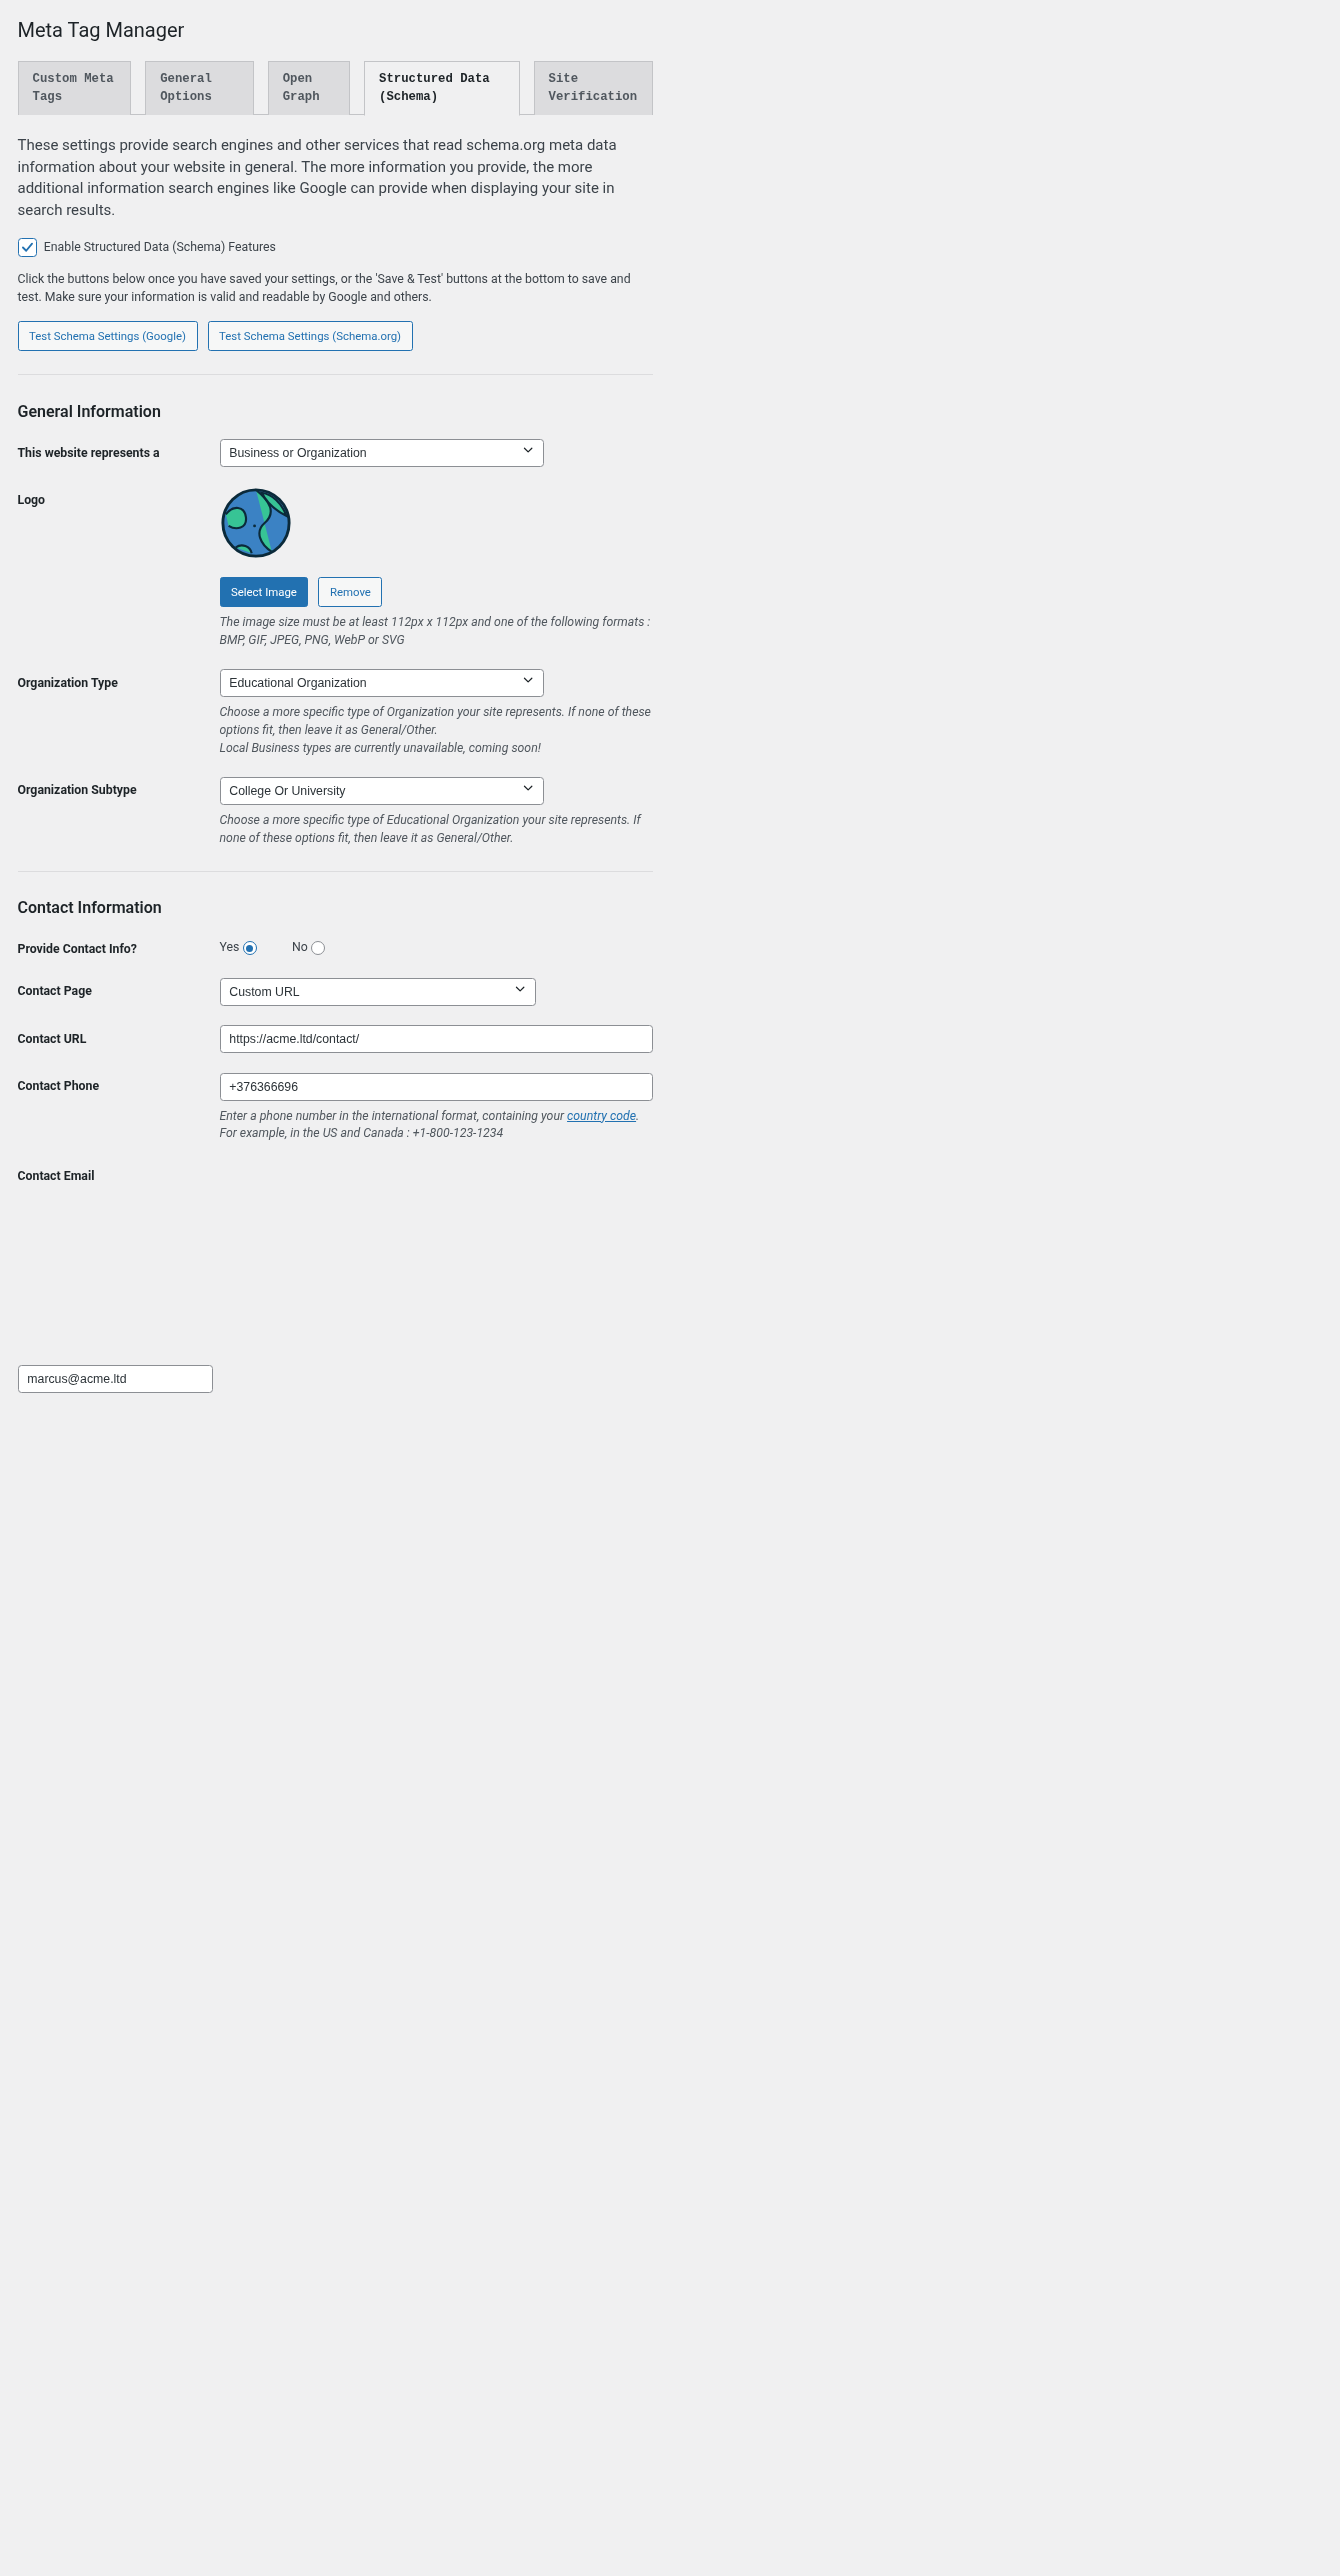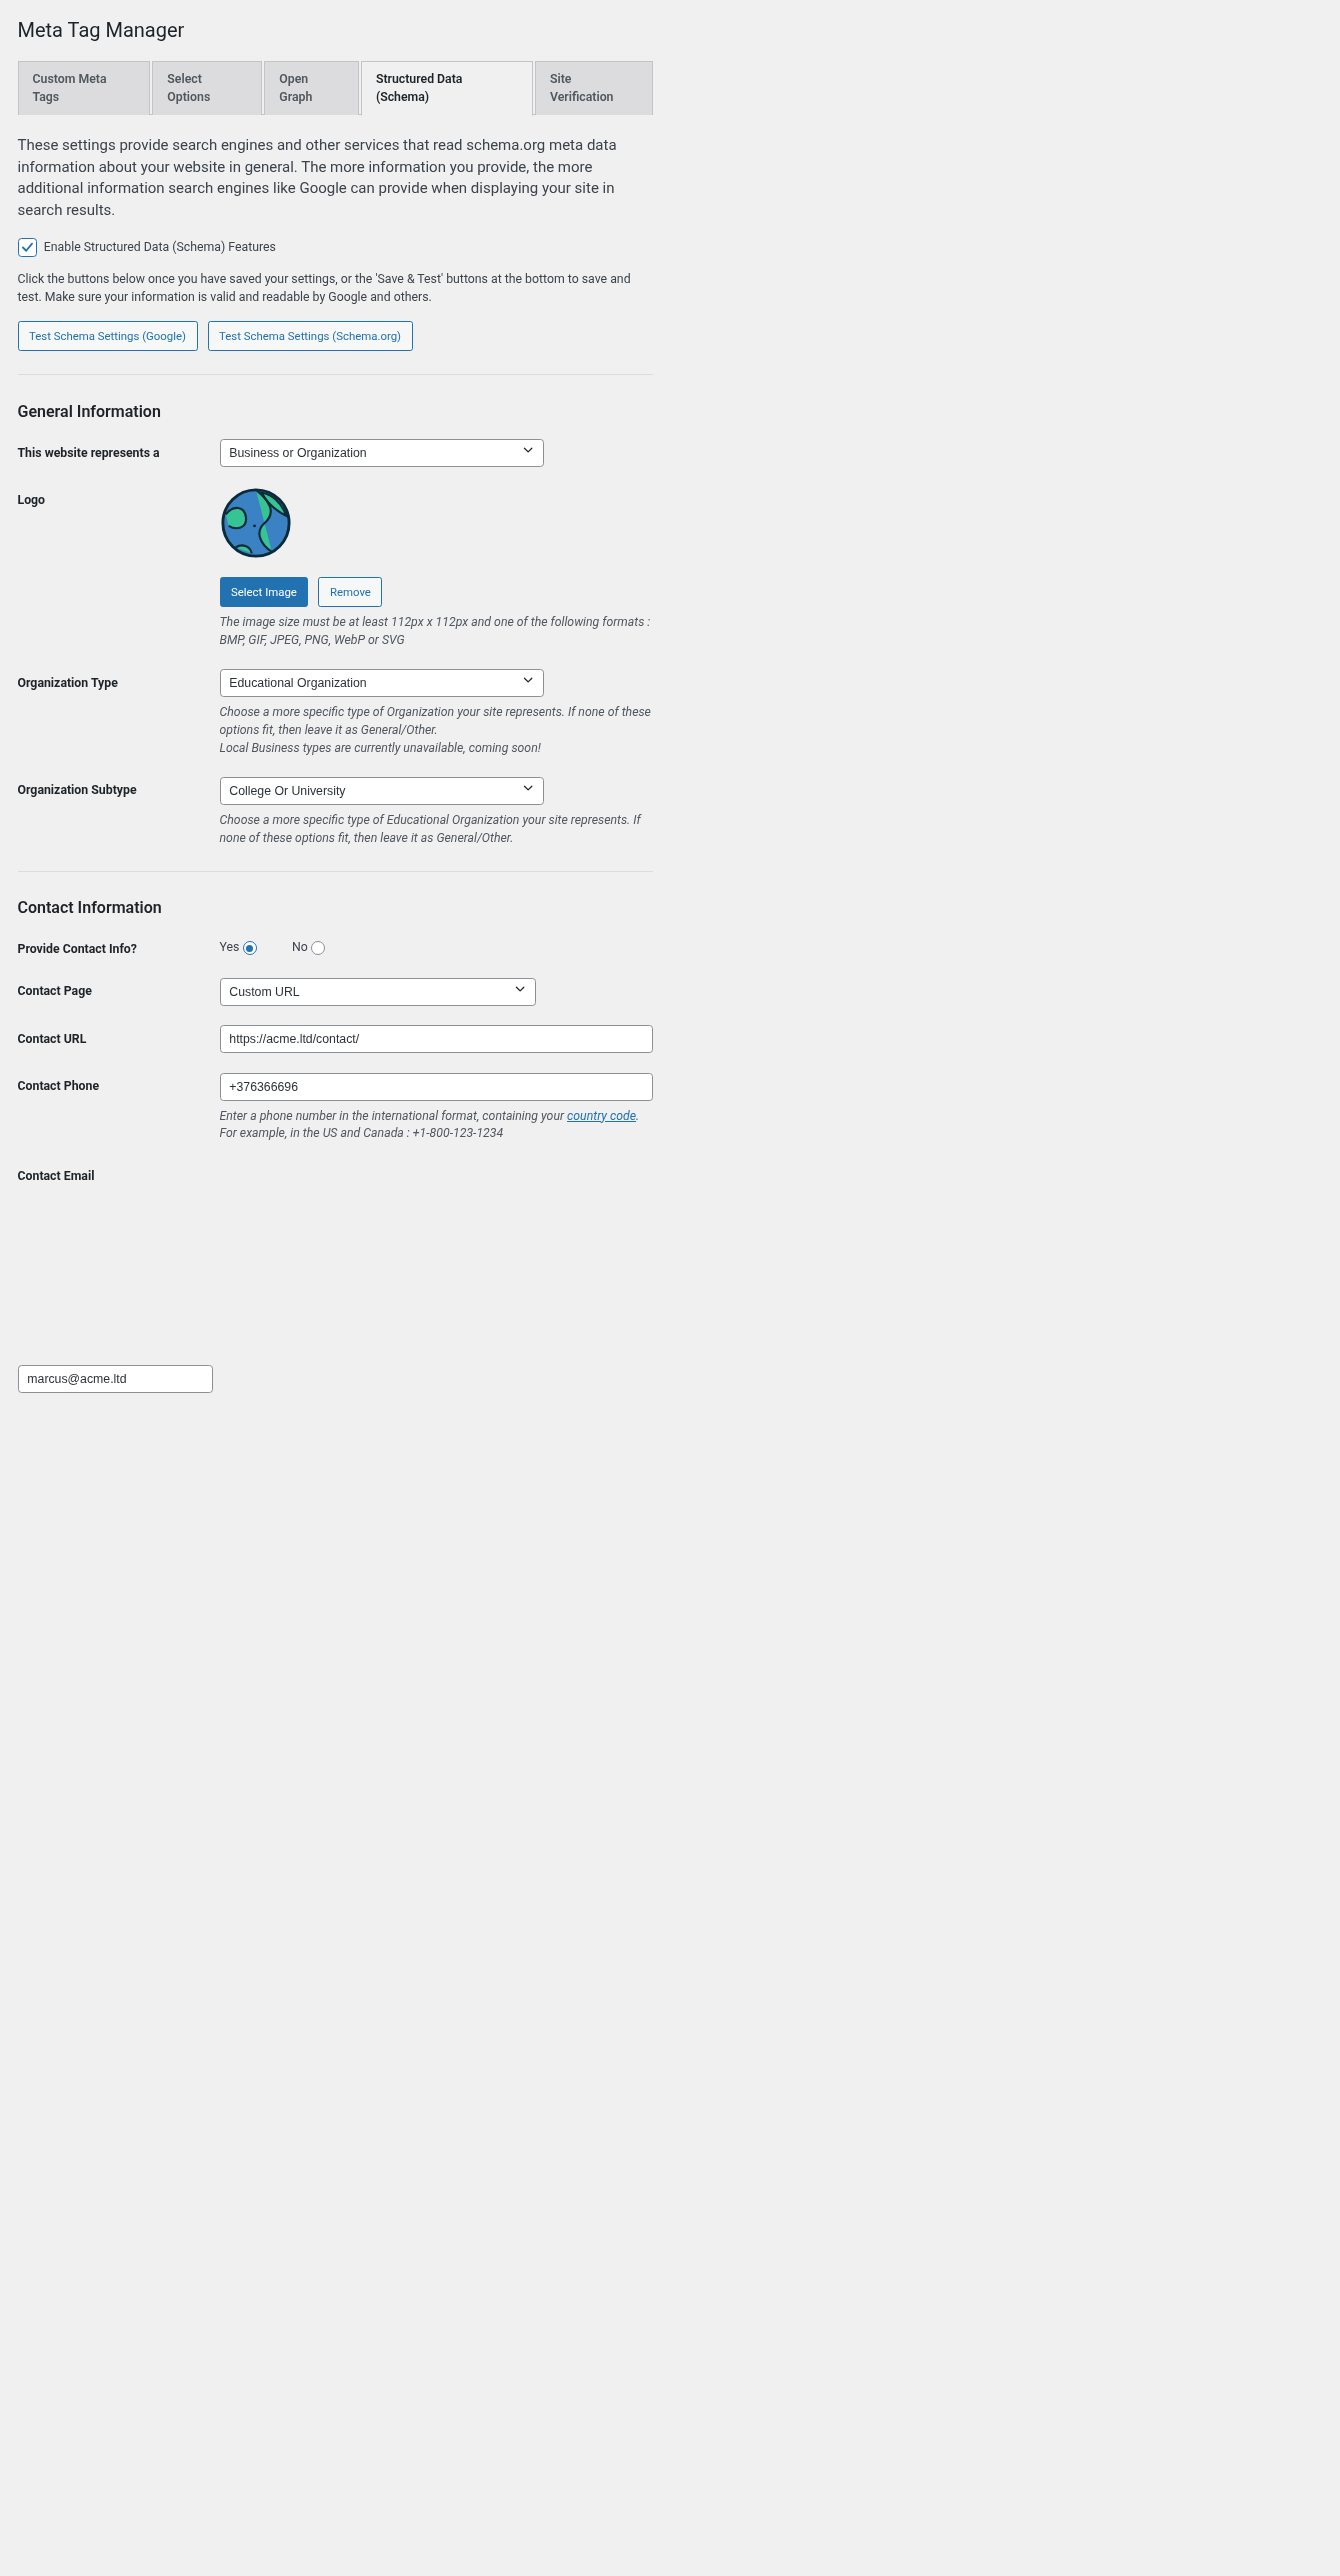--- a/index.html
+++ b/index.html
@@ -7,21 +7,21 @@
   body {
     background:#f0f0f1;
     font-family: -apple-system, BlinkMacSystemFont, "Segoe UI", Roboto, "Helvetica Neue", Arial, sans-serif;
     color:#1d2327;
     font-size:11.4px;
     line-height:1.45;
   }
   .wrap { padding:16px 17.5px 35px 17.5px; max-width:670px; }
   h1 { font-size:20px; font-weight:400; margin:0 0 16px 0; color:#1d2327; letter-spacing:0; }
   
-  .tabs { display:flex; gap:2px; }
+  .tabs { display:flex; gap:14px;font-family:Liberation Mono, monospace; }
   .tab {
     background:#dcdcde; border:0.9px solid #c3c4c7; border-bottom:none;
     padding:8.8px 14px; font-size:12.3px; font-weight:600; color:#50575e;
     cursor:pointer; border-radius:0;
   }
   .tab.active { background:#f0f0f1; color:#1d2327; border-bottom:0.9px solid #f0f0f1; margin-bottom:-0.9px; }
   .tab-bar-border { border-bottom:0.9px solid #c3c4c7; margin-top:-0.9px; }
   
   .content { padding-top:19.3px; font-size:12.3px; color:#3c434a; }
   p.intro { margin:0 0 16px 0; font-size:15px; }
@@ -74,21 +74,21 @@
   a.link { color:#2271b1; text-decoration:underline; }
 </style>
 </head>
 <body>
 
 <div class="wrap">
   <h1>Meta Tag Manager</h1>
 
   <div class="tabs">
     <div class="tab">Custom Meta Tags</div>
-    <div class="tab">Select Options</div>
+    <div class="tab">General Options</div>
     <div class="tab">Open Graph</div>
     <div class="tab active">Structured Data (Schema)</div>
     <div class="tab">Site Verification</div>
   </div>
   <div class="tab-bar-border"></div>
 
   <div class="content">
     <p class="intro">These settings provide search engines and other services that read schema.org meta data information about your website in general. The more information you provide, the more additional information search engines like Google can provide when displaying your site in search results.</p>
 
     <div class="chk-row">

